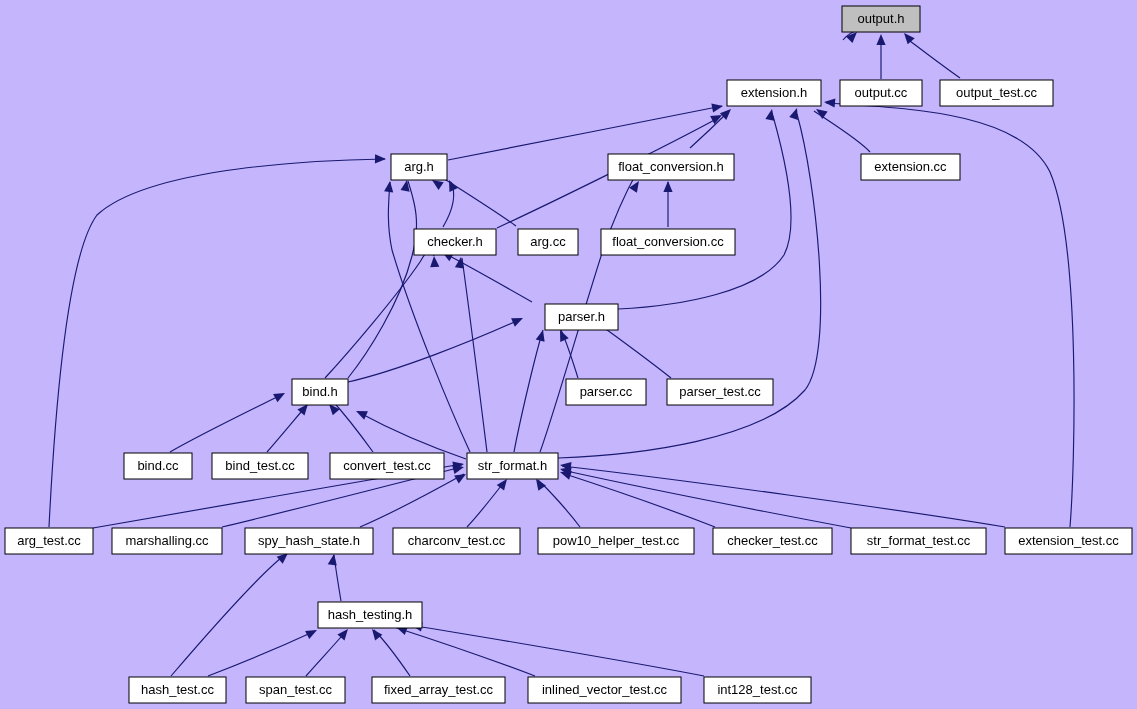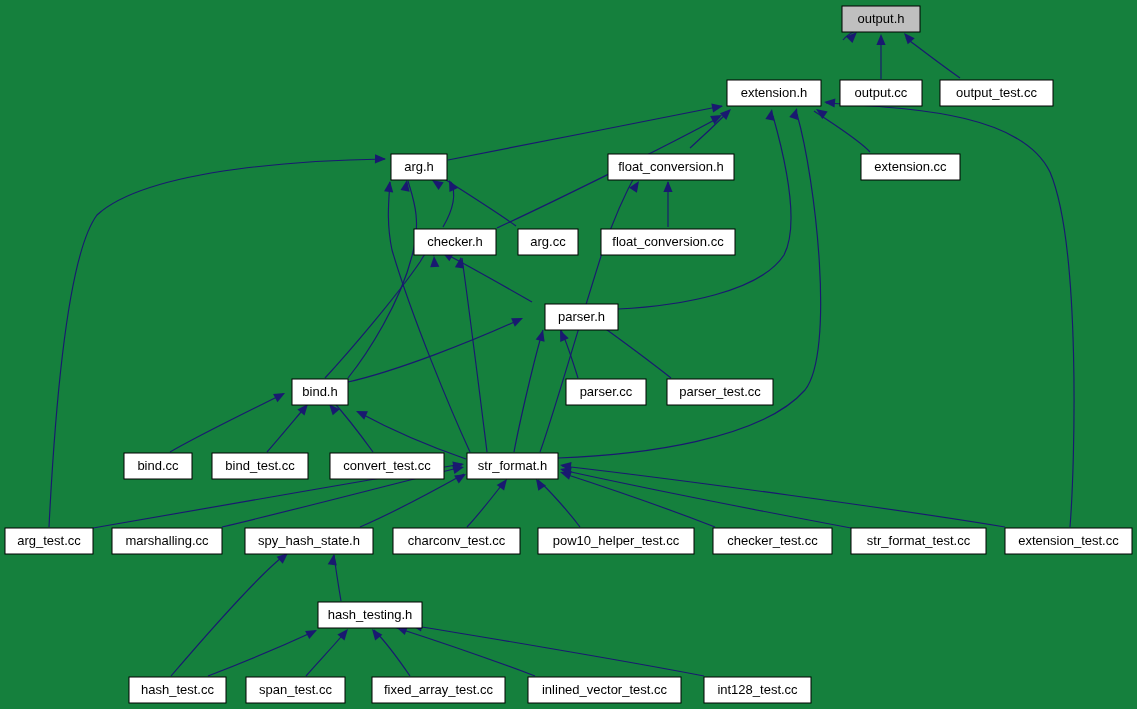--- a/index.html
+++ b/index.html
@@ -7,21 +7,21 @@
     padding: 0;
     background: #ffffff;
   }
   body {
     font-family: "Liberation Sans", sans-serif;
   }
   #graph-root {
     position: relative;
     width: 1137px;
     height: 709px;
-    background: #15803d;
+    background: #c4b5fd;
     overflow: hidden;
   }
   svg#dep-graph {
     display: block;
     width: 1137px;
     height: 709px;
   }
   .node-rect {
     fill: #ffffff;
     stroke: #000000;

